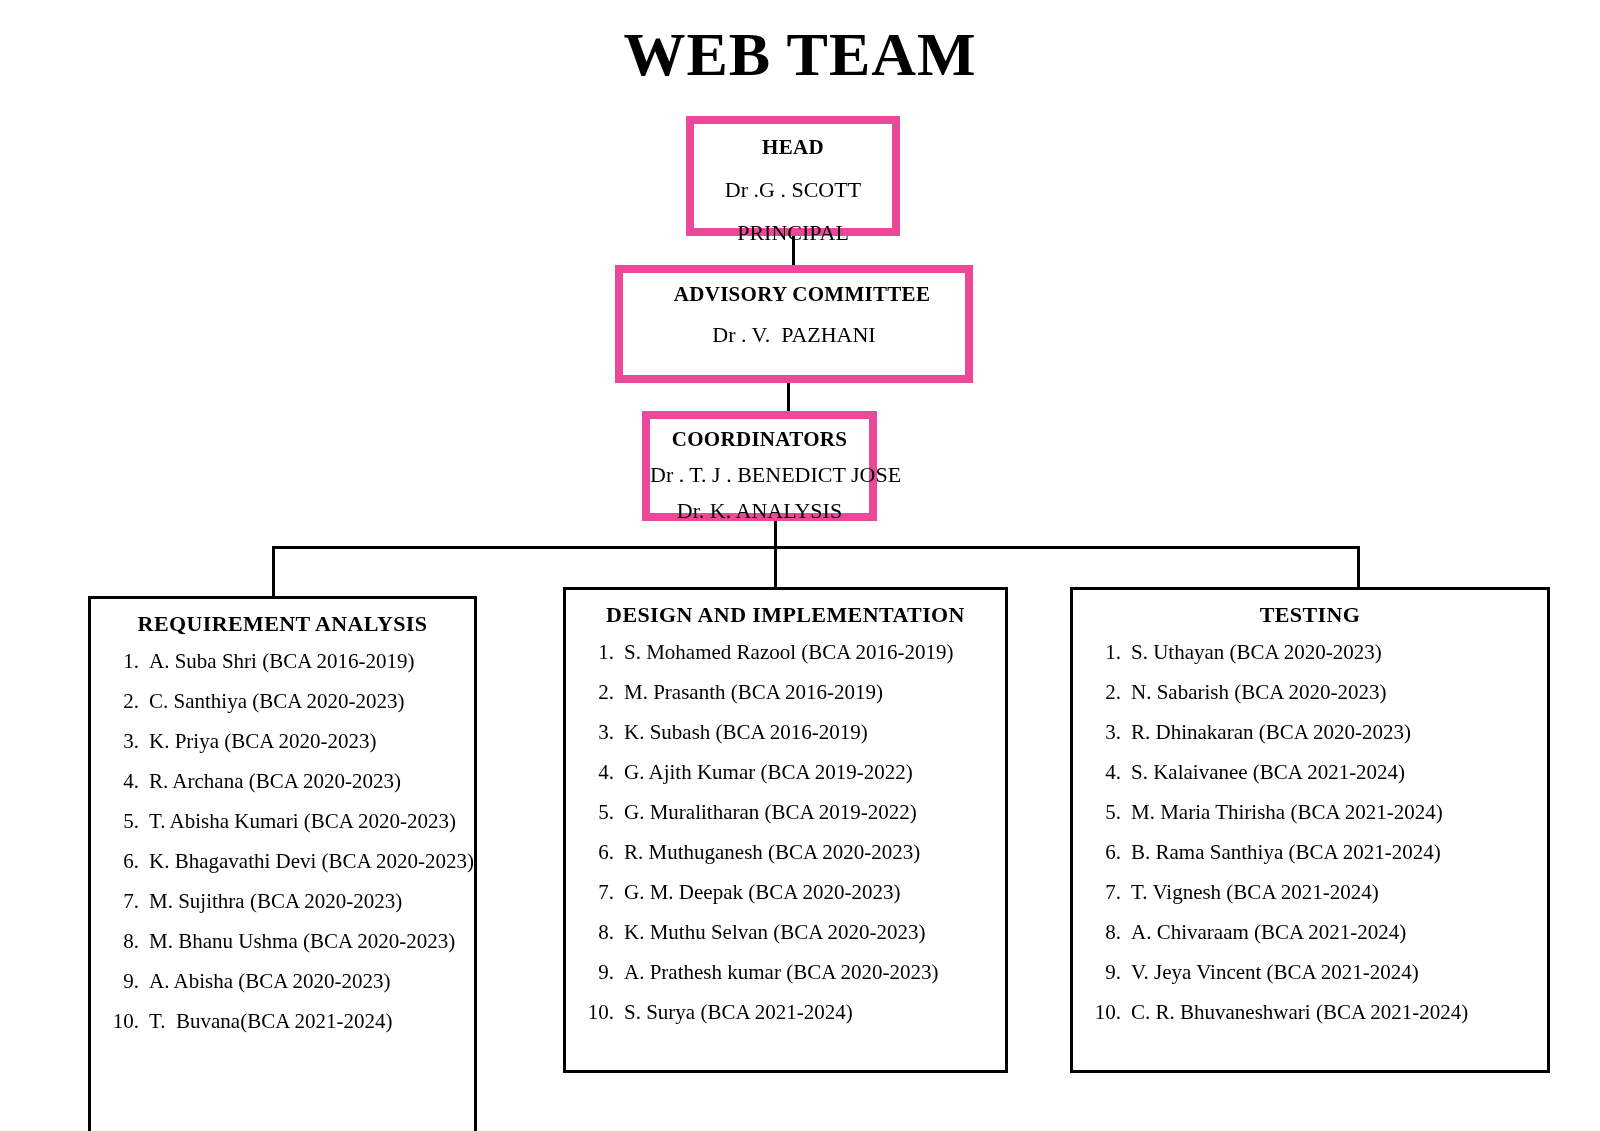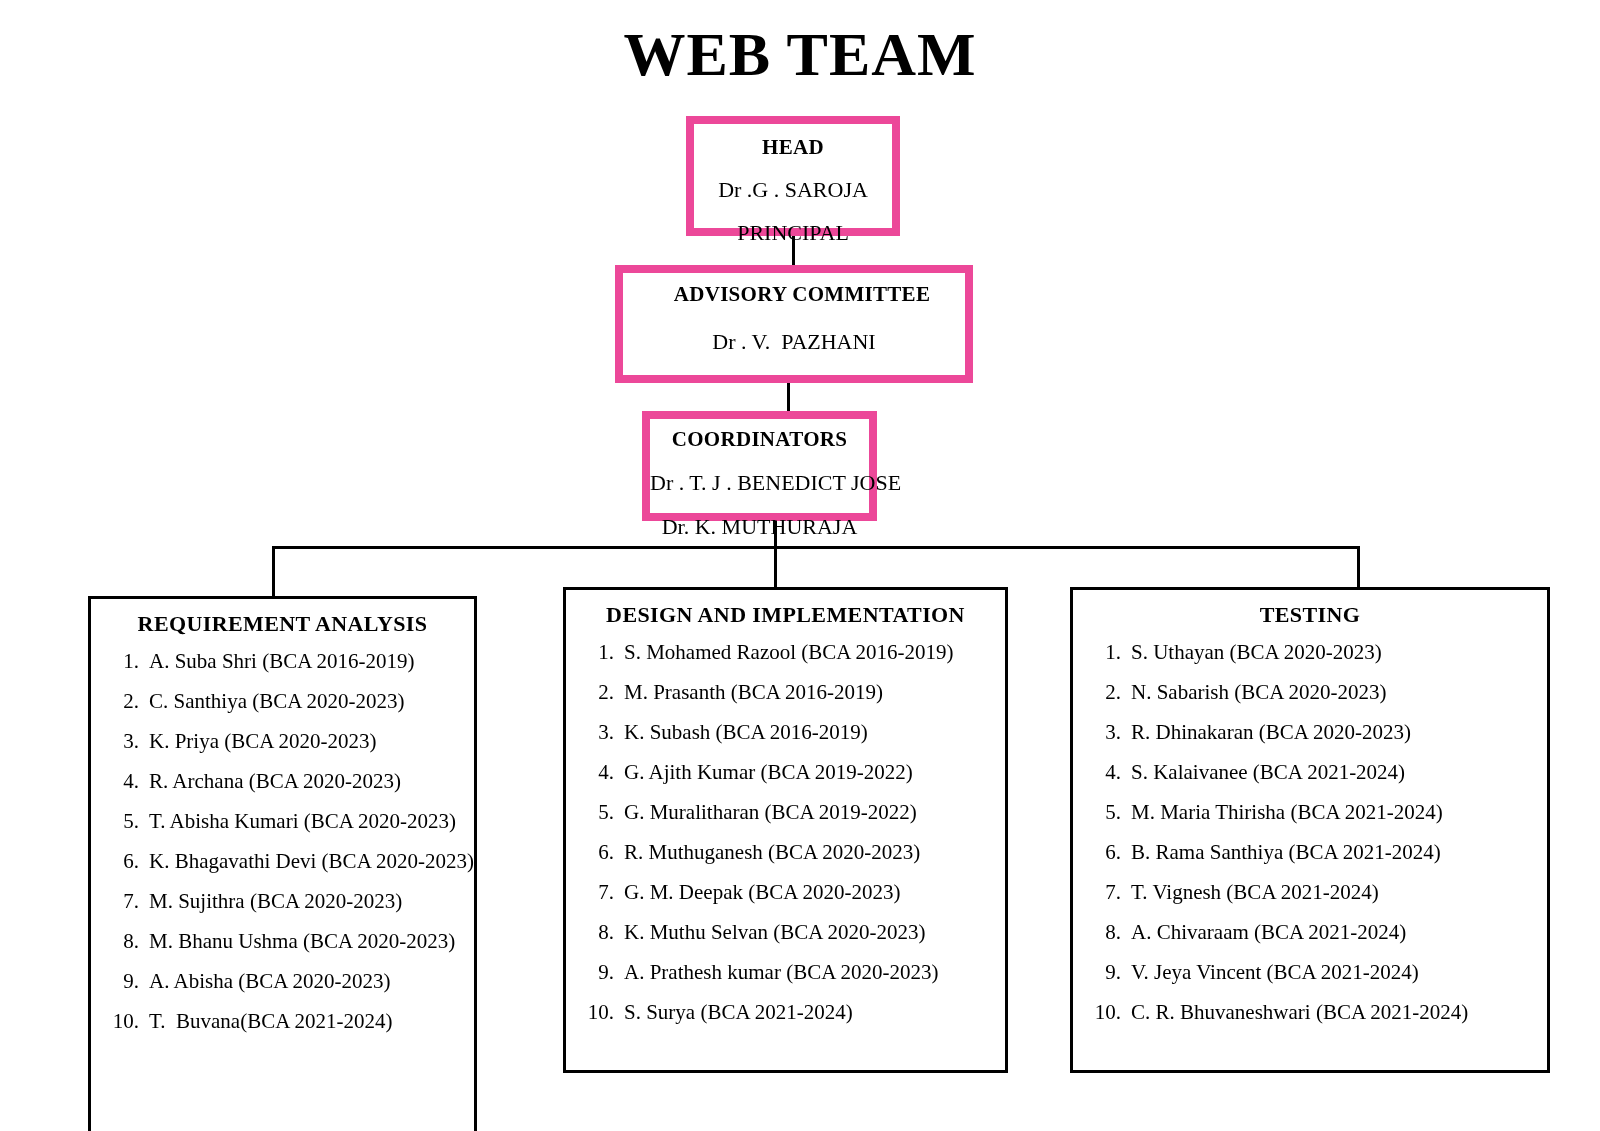--- a/index.html
+++ b/index.html
@@ -53,25 +53,25 @@
     white-space: pre;
   }
 
   
   #head-box        { left: 686px; top: 116px;  width: 214px; height: 120px; }
   #head-box .node-title { margin-top: 11px; }
   #head-box .node-line  { margin-top: 17px; }
 
   #advisory-box    { left: 615px; top: 265px;  width: 358px; height: 118px; }
   #advisory-box .node-title { margin-top: 9px; padding-left: 16px; }
-  #advisory-box .node-line  { margin-top: 22px; }
+  #advisory-box .node-line  { margin-top: 15px; }
 
   #coordinators-box{ left: 642px; top: 411px;  width: 235px; height: 110px; }
   #coordinators-box .node-title { margin-top: 8px; }
-  #coordinators-box .node-line  { margin-top: 18px; }
+  #coordinators-box .node-line  { margin-top: 10px; }
 
   
   .vline {
     position: absolute;
     width: 3px;
     background: #000000;
     z-index: 1;
   }
   .hline {
     position: absolute;
@@ -140,33 +140,33 @@
   <div class="vline" id="conn-head-advisory"></div>
   <div class="vline" id="conn-advisory-coord"></div>
   <div class="vline" id="conn-coord-bus"></div>
   <div class="hline" id="bus-horizontal"></div>
   <div class="vline" id="drop-left"></div>
   <div class="vline" id="drop-center"></div>
   <div class="vline" id="drop-right"></div>
 
   <div class="node-box" id="head-box">
     <div class="node-title">HEAD</div>
-    <div class="node-line">Dr .G . SAROJA</div>
+    <div class="node-line">Dr .G . SCOTT</div>
     <div class="node-line">PRINCIPAL</div>
   </div>
 
   <div class="node-box" id="advisory-box">
     <div class="node-title">ADVISORY COMMITTEE</div>
     <div class="node-line">Dr . V.  PAZHANI</div>
   </div>
 
   <div class="node-box" id="coordinators-box">
     <div class="node-title">COORDINATORS</div>
     <div class="node-line">Dr . T. J . BENEDICT JOSE</div>
-    <div class="node-line">Dr. K. MUTHURAJA</div>
+    <div class="node-line">Dr. K. ANALYSIS</div>
   </div>
 
   <div class="team-box" id="team-box-0">
     <div class="team-title">REQUIREMENT ANALYSIS</div>
     <ul class="member-list">
         <li class="member-item"><span class="member-num">1.</span><span class="member-name">A. Suba Shri (BCA 2016-2019)</span></li>
         <li class="member-item"><span class="member-num">2.</span><span class="member-name">C. Santhiya (BCA 2020-2023)</span></li>
         <li class="member-item"><span class="member-num">3.</span><span class="member-name">K. Priya (BCA 2020-2023)</span></li>
         <li class="member-item"><span class="member-num">4.</span><span class="member-name">R. Archana (BCA 2020-2023)</span></li>
         <li class="member-item"><span class="member-num">5.</span><span class="member-name">T. Abisha Kumari (BCA 2020-2023)</span></li>

